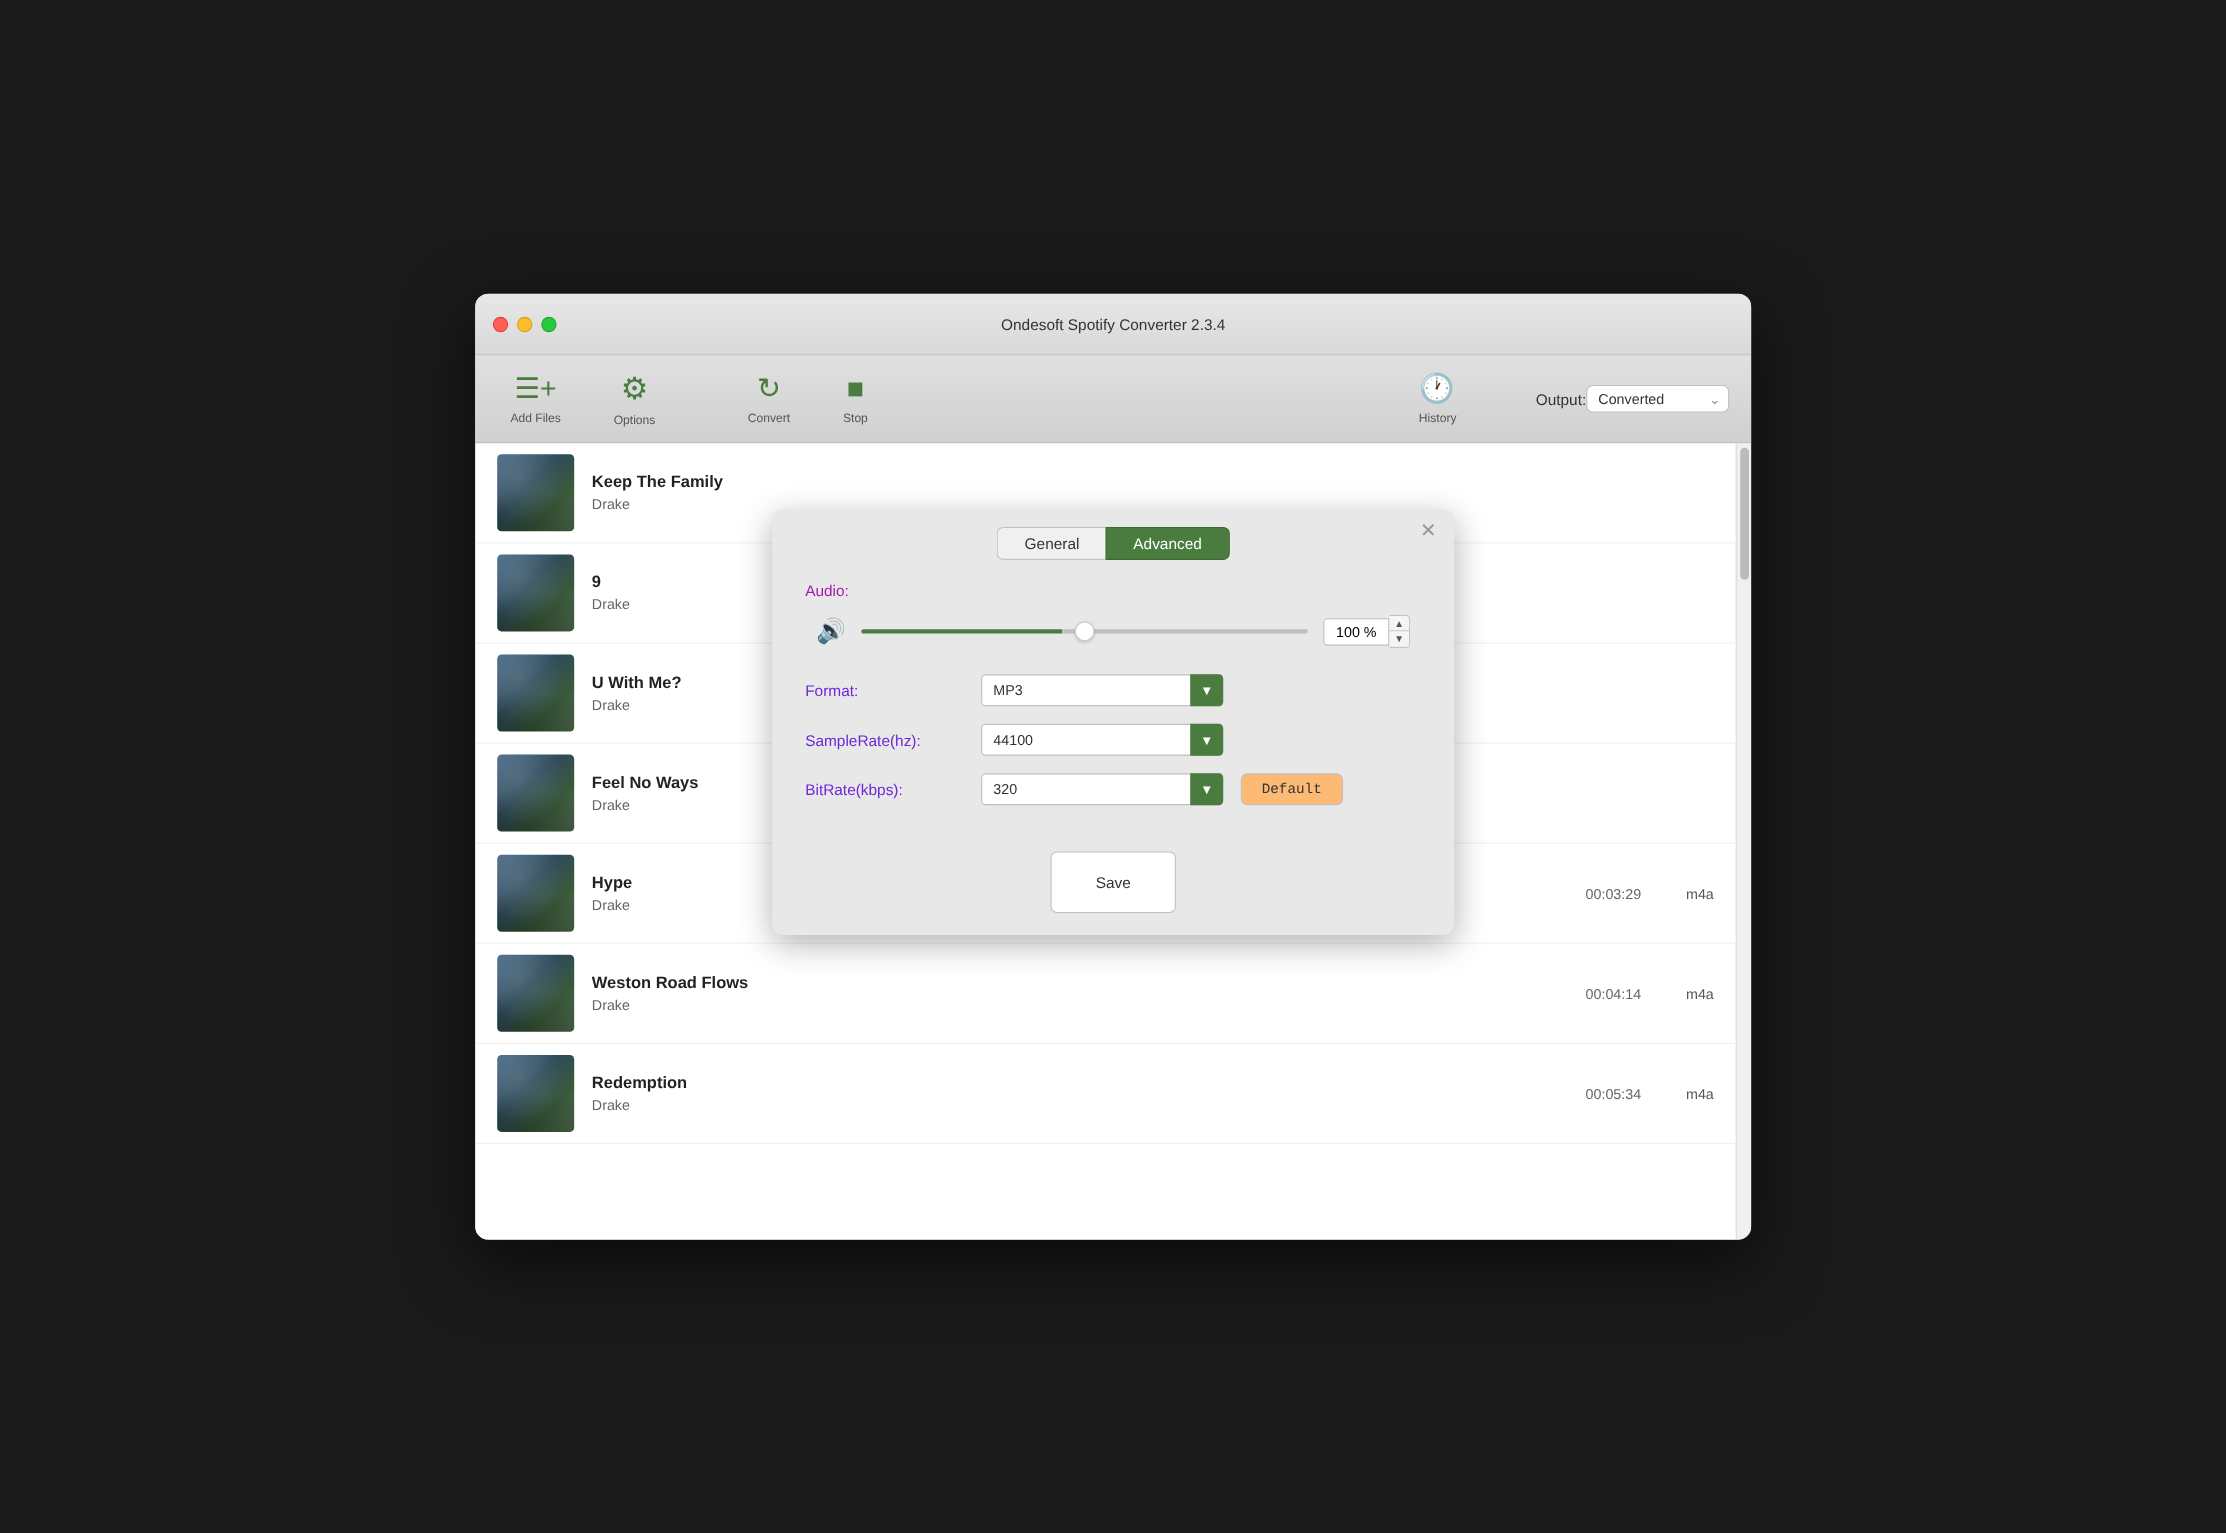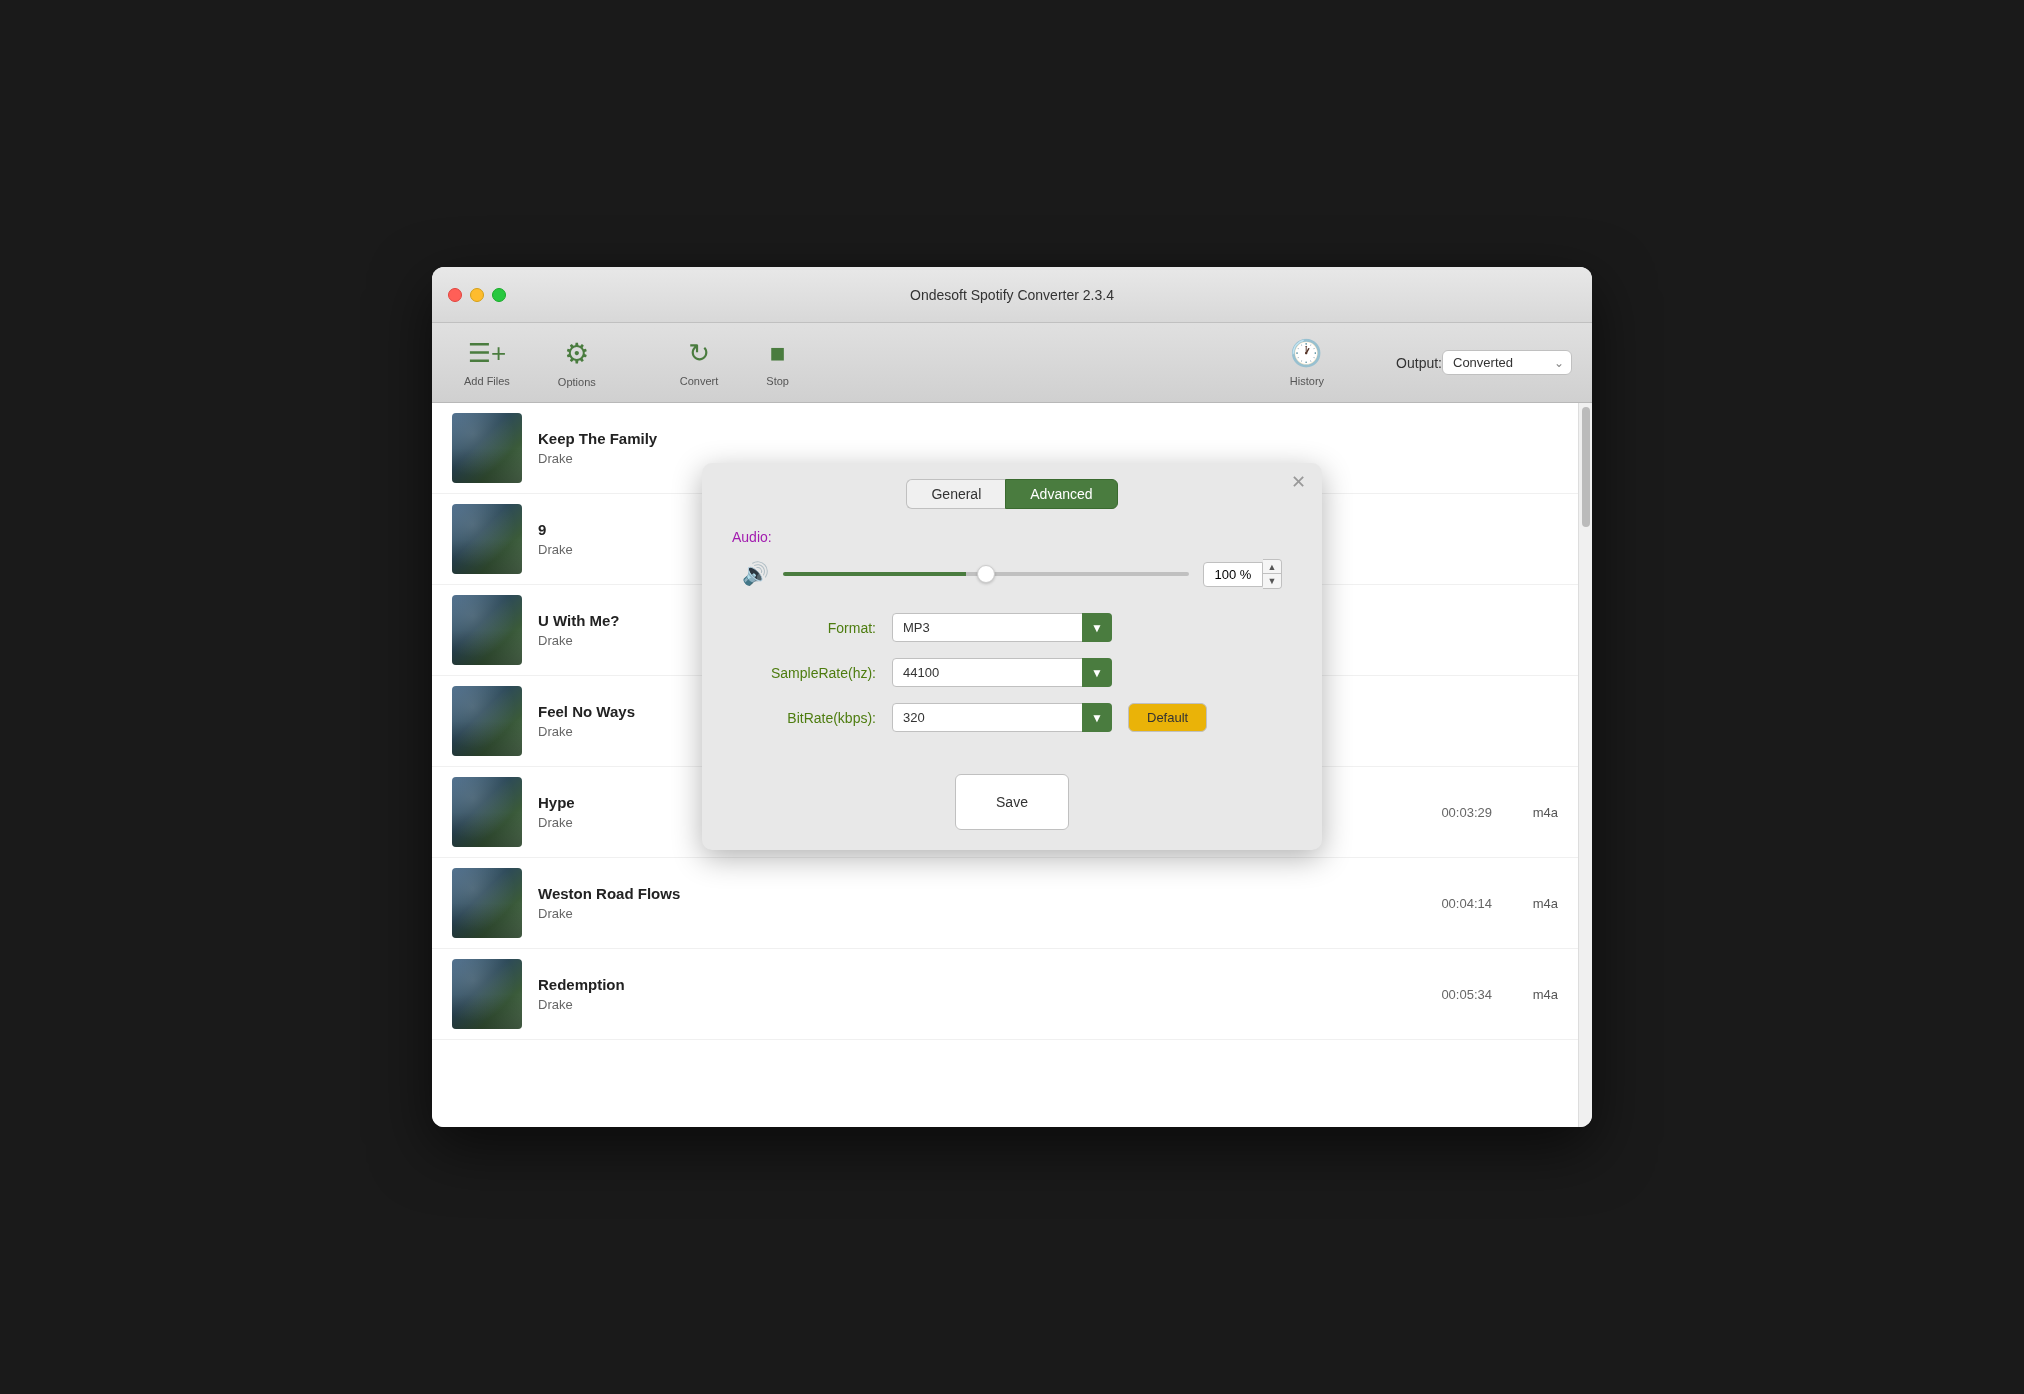--- a/index.html
+++ b/index.html
@@ -325,24 +325,22 @@
       color: #555;
     }
     .stepper-btn:last-child { border-bottom: none; }
     .form-row {
       display: flex;
       align-items: center;
       margin-bottom: 16px;
     }
     .form-label {
       font-size: 14px;
-      color: #4d7c0f;
+      color: #6d28d9;
       width: 160px;
-      text-align: right;
-      padding-right: 16px;
       flex-shrink: 0;
     }
     .select-wrapper {
       position: relative;
       width: 220px;
     }
     .form-select {
       width: 100%;
       background: white;
       border: 1px solid #c0c0c0;
@@ -363,27 +361,28 @@
       border-radius: 0 4px 4px 0;
       display: flex;
       align-items: center;
       justify-content: center;
       color: white;
       font-size: 12px;
       pointer-events: none;
     }
     .default-btn {
       margin-left: 16px;
-      background: #eab308;
+      background: #fdba74;
       border: 1px solid #c0c0c0;
       border-radius: 6px;
       padding: 6px 18px;
       font-size: 13px;
       color: #333;
       cursor: pointer;
+      font-family: Liberation Mono, monospace;
     }
     .dialog-footer {
       display: flex;
       justify-content: center;
       padding-bottom: 20px;
     }
     .save-btn {
       background: white;
       border: 1px solid #c0c0c0;
       border-radius: 6px;

